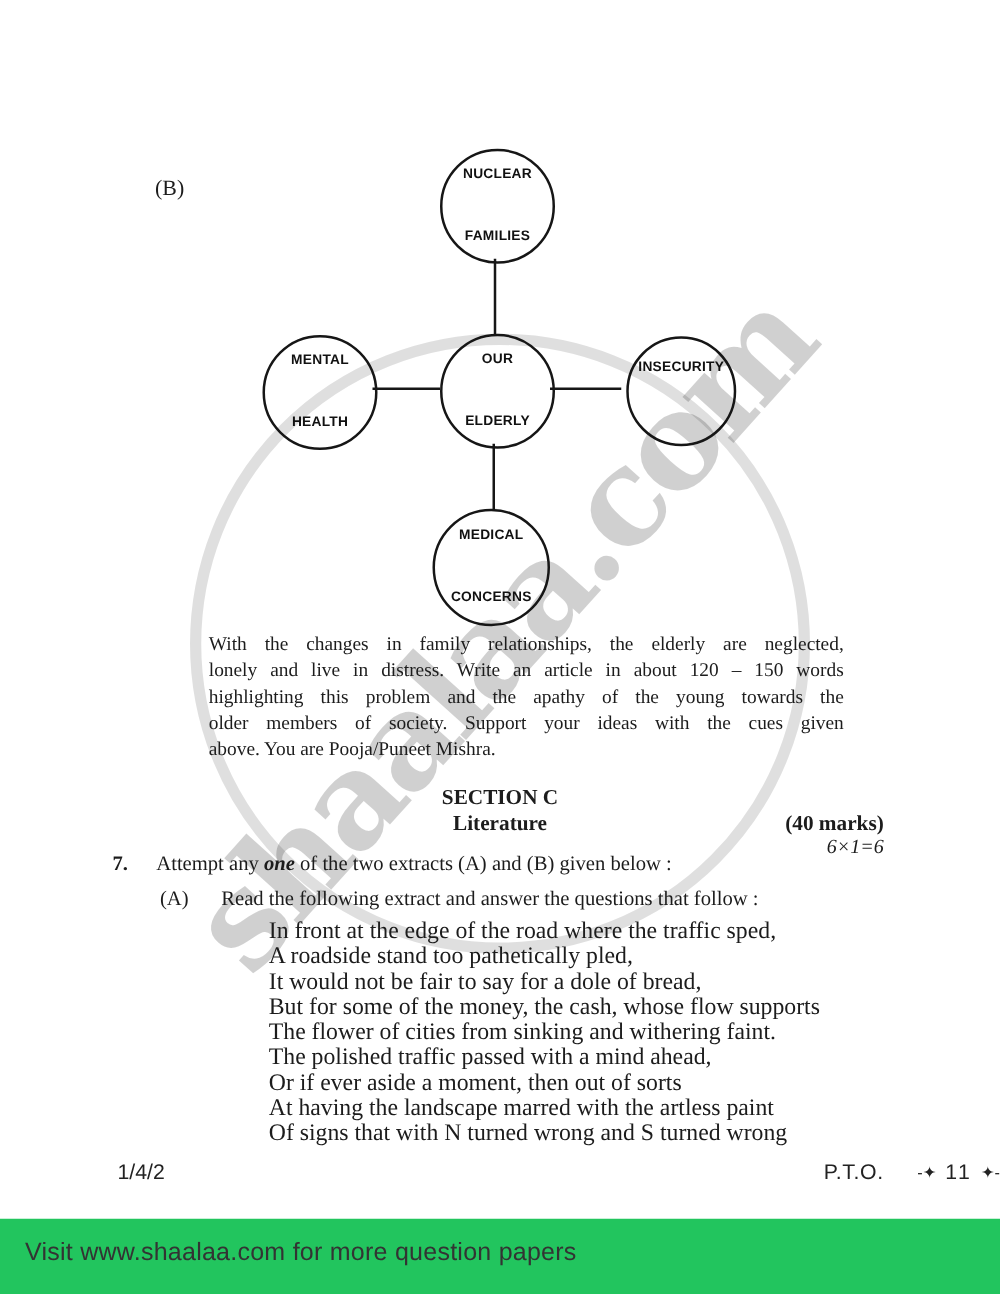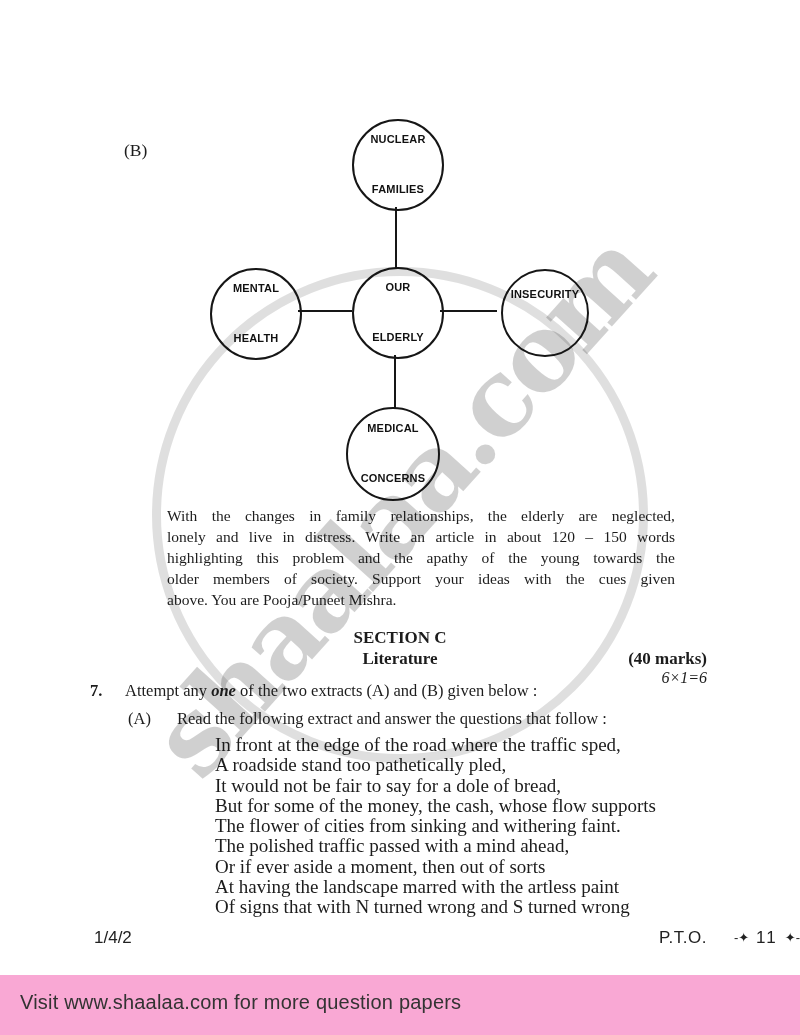--- a/index.html
+++ b/index.html
@@ -73,21 +73,21 @@
   
   .footer{position:absolute;left:0;top:928px;width:800px;height:20px;
     font-family:"Liberation Sans", sans-serif;font-size:17px;color:#222;}
   .footer-code{position:absolute;left:94px;top:0;}
   .footer-center{position:absolute;left:0;top:0;width:800px;text-align:right;}
   .footer-center .orn{font-size:13px;position:relative;top:-1px;color:#222;}
   .footer-center .pgnum{margin:0 7px;letter-spacing:2px;}
   .footer-pto{position:absolute;right:93px;top:0;letter-spacing:0.5px;}
 
   
-  .site-bar{position:absolute;left:0;top:975px;width:800px;height:60px;background:#f9a8d4;}
+  .site-bar{position:absolute;left:0;top:975px;width:800px;height:60px;background:#22c55e;}
   .site-bar .txt{position:absolute;left:20px;top:16px;
     font-family:"Liberation Sans", sans-serif;font-size:20px;color:#333;letter-spacing:0.2px;}
 </style>
 </head>
 <body>
 
 <div class="page">
 
   <div class="wm-circle"></div>
   <div class="wm-text">shaalaa.com</div>

